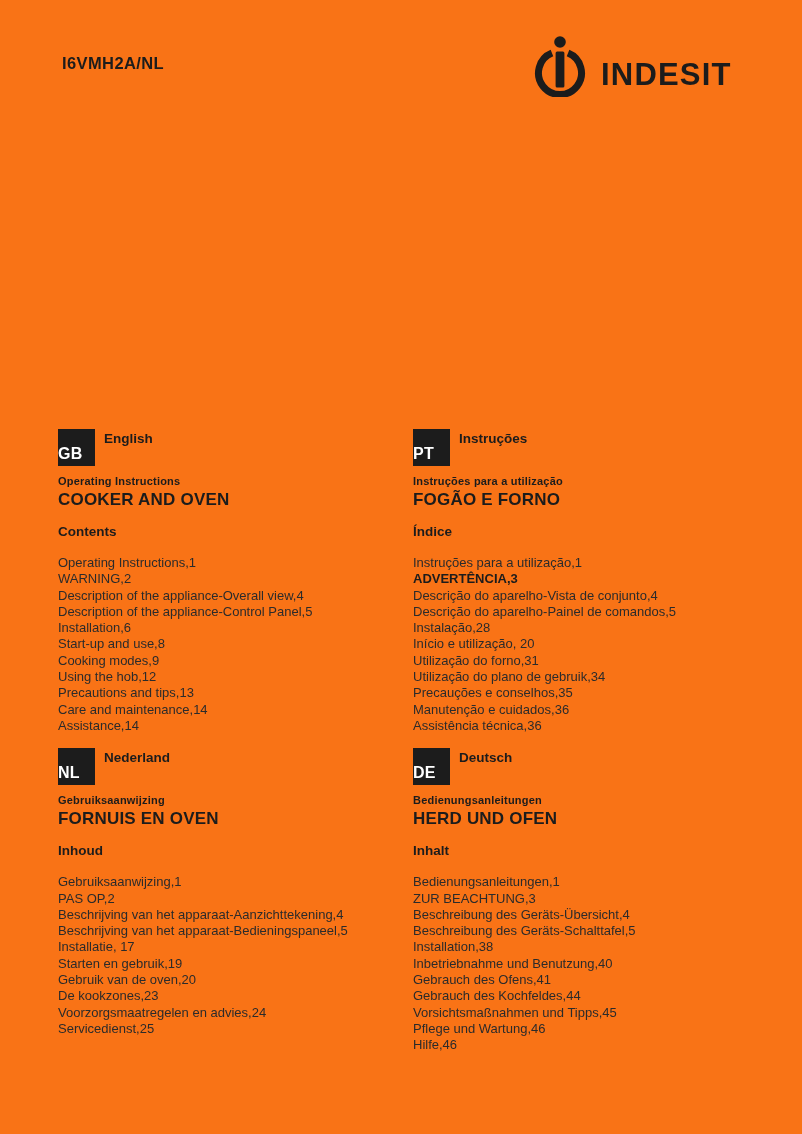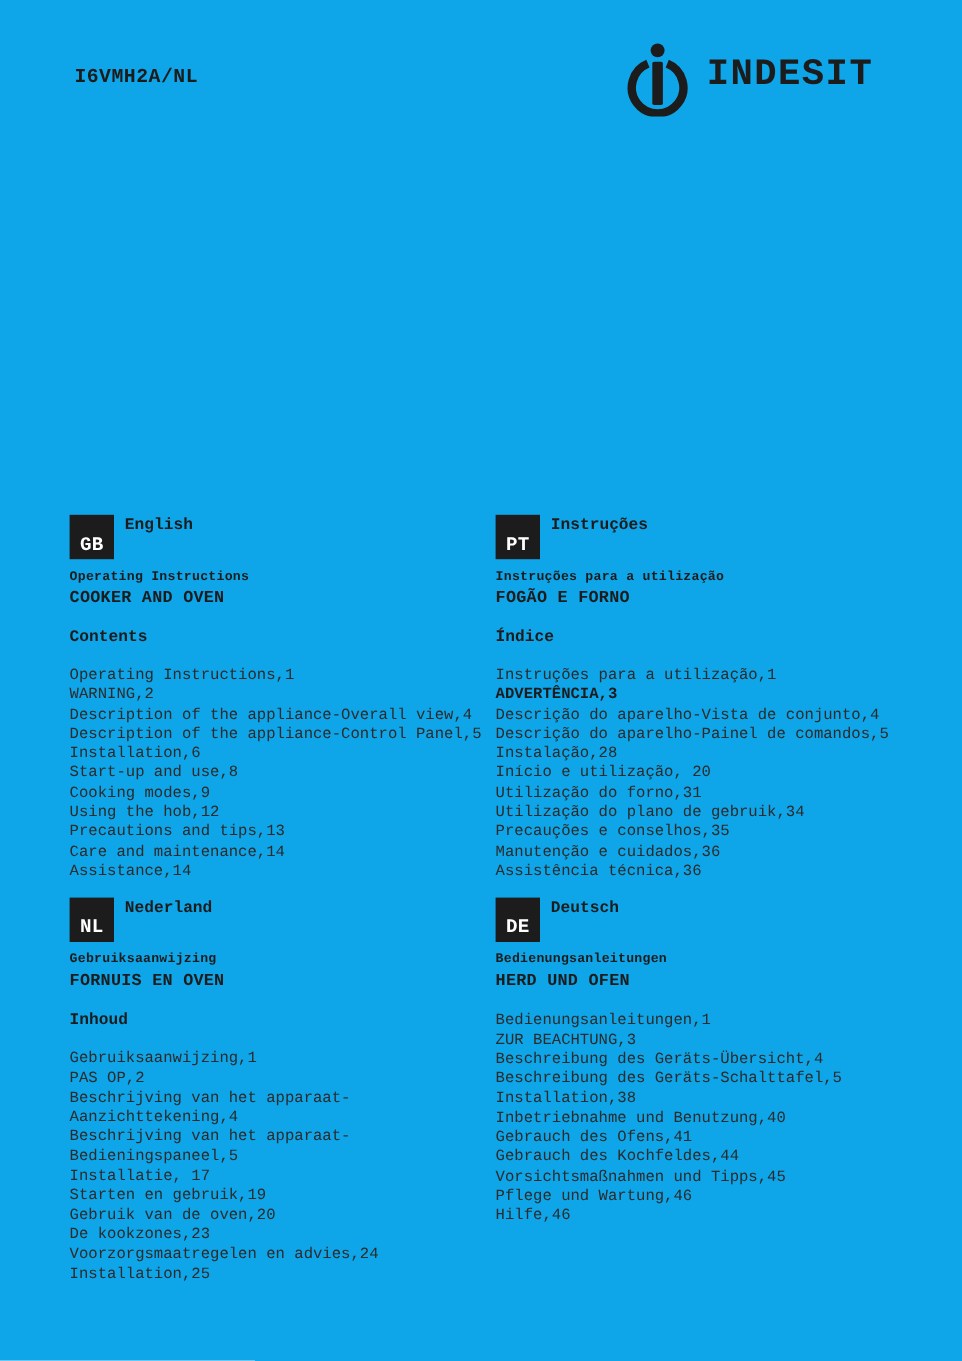--- a/index.html
+++ b/index.html
@@ -1,38 +1,38 @@
 <!DOCTYPE html>
 <html><head>
 <meta charset="utf-8">
 <style>
   html, body { margin: 0; padding: 0; background: #ffffff; }
   .page {
     position: relative;
     width: 802px;
     height: 1134px;
-    background: #0ea5e9;
-    font-family: Liberation Mono, monospace;
+    background: #f97316;
+    font-family: Liberation Sans, sans-serif;
     color: #1c1c1c;
     overflow: hidden;
   }
   .model {
     position: absolute;
     left: 62px;
     top: 54px;
     font-size: 16.5px;
     font-weight: bold;
     letter-spacing: 0.4px;
   }
   .logo {
     position: absolute;
-    left: 518px;
+    left: 530px;
     top: 35px;
     display: flex;
-    align-items: flex-start;
+    align-items: center;
   }
   .logo-mark { display: block; }
   .logo-text {
     font-size: 31px;
     font-weight: 800;
     letter-spacing: 1.2px;
     line-height: 22px;
     margin: 17px 0 0 10px;
     color: #1c1c1c;
   }
@@ -48,21 +48,21 @@
   }
   .lang-section { position: relative; }
   .badge-row { position: relative; height: 37px; margin-bottom: 6px; }
   .badge {
     width: 37px;
     height: 37px;
     background: #1c1c1c;
     color: #ffffff;
     display: flex;
     align-items: flex-end;
-    justify-content: center;
+    justify-content: flex-start;
   }
   .badge-code {
     font-weight: bold;
     font-size: 16px;
     letter-spacing: 0.3px;
     padding-bottom: 3px;
   }
   .lang-label {
     position: absolute;
     left: 46px;
@@ -72,21 +72,21 @@
   }
   .title {
     margin: 0;
     font-size: 11px;
     font-weight: bold;
     line-height: 19px;
     letter-spacing: 0.2px;
   }
   .subtitle {
     margin: 0;
-    font-size: 14px;
+    font-size: 17px;
     font-weight: bold;
     line-height: 17px;
     letter-spacing: 0.2px;
   }
   .contents-label {
     margin: 15px 0 0 0;
     font-size: 13.5px;
     font-weight: bold;
     line-height: 17px;
   }
@@ -180,33 +180,34 @@
     <ul class="toc">
           <li>Gebruiksaanwijzing,1</li>
           <li>PAS OP,2</li>
           <li>Beschrijving van het apparaat-Aanzichttekening,4</li>
           <li>Beschrijving van het apparaat-Bedieningspaneel,5</li>
           <li>Installatie, 17</li>
           <li>Starten en gebruik,19</li>
           <li>Gebruik van de oven,20</li>
           <li>De kookzones,23</li>
           <li>Voorzorgsmaatregelen en advies,24</li>
-          <li>Installation,25</li>
+          <li>Servicedienst,25</li>
         </ul>
   </section>
 
   <section class="lang-section">
     <div class="badge-row">
       <div class="badge">
         <span class="badge-code">DE</span>
       </div>
       <span class="lang-label">Deutsch</span>
     </div>
     <h1 class="title">Bedienungsanleitungen</h1>
     <h2 class="subtitle">HERD UND OFEN</h2>
+    <h3 class="contents-label">Inhalt</h3>
     <ul class="toc">
           <li>Bedienungsanleitungen,1</li>
           <li>ZUR BEACHTUNG,3</li>
           <li>Beschreibung des Geräts-Übersicht,4</li>
           <li>Beschreibung des Geräts-Schalttafel,5</li>
           <li>Installation,38</li>
           <li>Inbetriebnahme und Benutzung,40</li>
           <li>Gebrauch des Ofens,41</li>
           <li>Gebrauch des Kochfeldes,44</li>
           <li>Vorsichtsmaßnahmen und Tipps,45</li>

